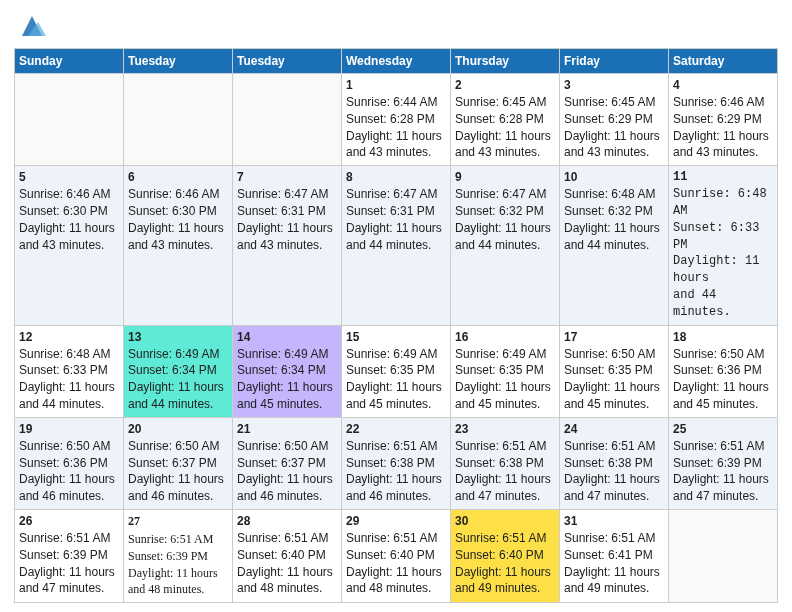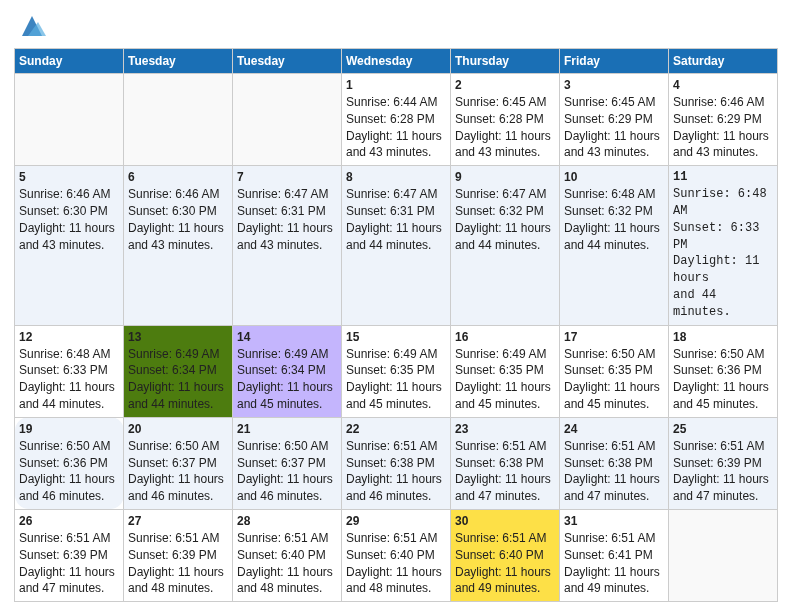--- a/index.html
+++ b/index.html
@@ -223,21 +223,21 @@
           </td>
         </tr>
         <tr>
           <td style="background: rgb(255, 255, 255);">
             <span class="day-num">12</span>
             <div class="day-info" style="white-space: pre-line;">Sunrise: 6:48 AM
 Sunset: 6:33 PM
 Daylight: 11 hours
 and 44 minutes.</div>
           </td>
-          <td style="background: #4d7c0f;">
+          <td style="background: #5eead4;">
             <span class="day-num">13</span>
             <div class="day-info" style="white-space: pre-line;">Sunrise: 6:49 AM
 Sunset: 6:34 PM
 Daylight: 11 hours
 and 44 minutes.</div>
           </td>
           <td style="background: #c4b5fd; margin-left: 16px;">
             <span class="day-num">14</span>
             <div class="day-info" style="white-space: pre-line;">Sunrise: 6:49 AM
 Sunset: 6:34 PM
@@ -267,21 +267,21 @@
           </td>
           <td style="background: rgb(255, 255, 255);">
             <span class="day-num">18</span>
             <div class="day-info" style="white-space: pre-line;">Sunrise: 6:50 AM
 Sunset: 6:36 PM
 Daylight: 11 hours
 and 45 minutes.</div>
           </td>
         </tr>
         <tr>
-          <td style="background: rgb(238, 243, 250); border-radius: 14px;">
+          <td style="background: rgb(238, 243, 250);">
             <span class="day-num">19</span>
             <div class="day-info" style="white-space: pre-line;">Sunrise: 6:50 AM
 Sunset: 6:36 PM
 Daylight: 11 hours
 and 46 minutes.</div>
           </td>
           <td style="background: rgb(238, 243, 250); margin-left: 32px;">
             <span class="day-num">20</span>
             <div class="day-info" style="white-space: pre-line;">Sunrise: 6:50 AM
 Sunset: 6:37 PM
@@ -325,21 +325,21 @@
           </td>
         </tr>
         <tr>
           <td style="background: rgb(255, 255, 255);">
             <span class="day-num">26</span>
             <div class="day-info" style="white-space: pre-line;">Sunrise: 6:51 AM
 Sunset: 6:39 PM
 Daylight: 11 hours
 and 47 minutes.</div>
           </td>
-          <td style="background: rgb(255, 255, 255);">
+          <td style="background: rgb(255, 255, 255); font-family: Liberation Serif, serif;">
             <span class="day-num">27</span>
             <div class="day-info" style="white-space: pre-line;">Sunrise: 6:51 AM
 Sunset: 6:39 PM
 Daylight: 11 hours
 and 48 minutes.</div>
           </td>
           <td style="background: rgb(255, 255, 255);">
             <span class="day-num">28</span>
             <div class="day-info" style="white-space: pre-line;">Sunrise: 6:51 AM
 Sunset: 6:40 PM

